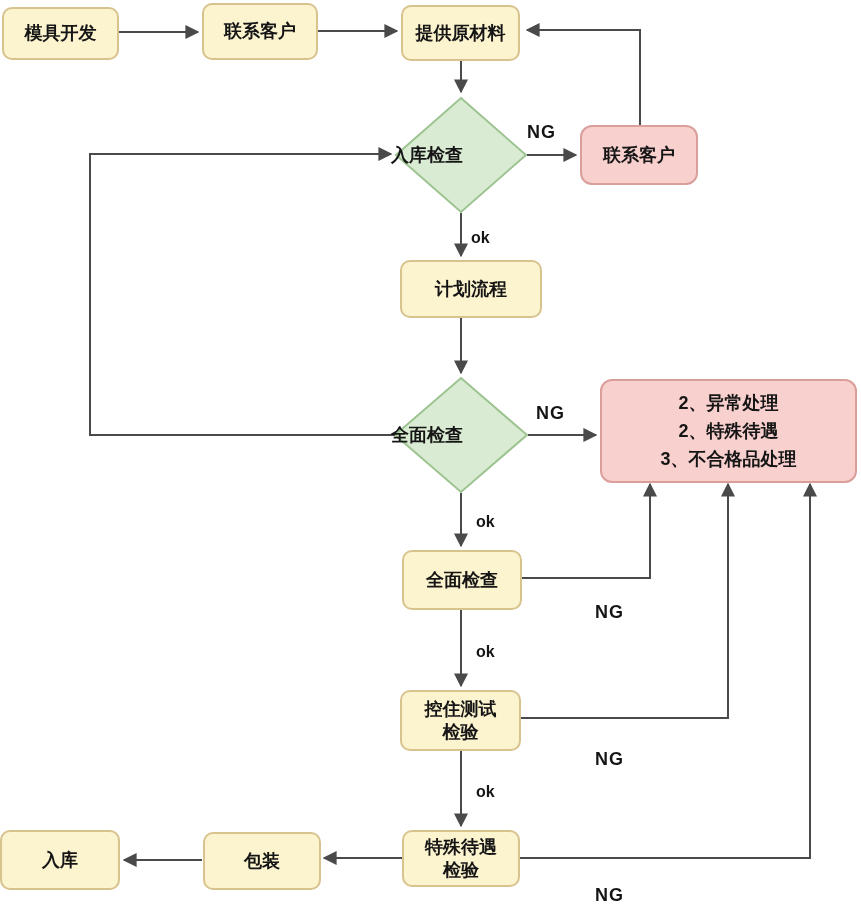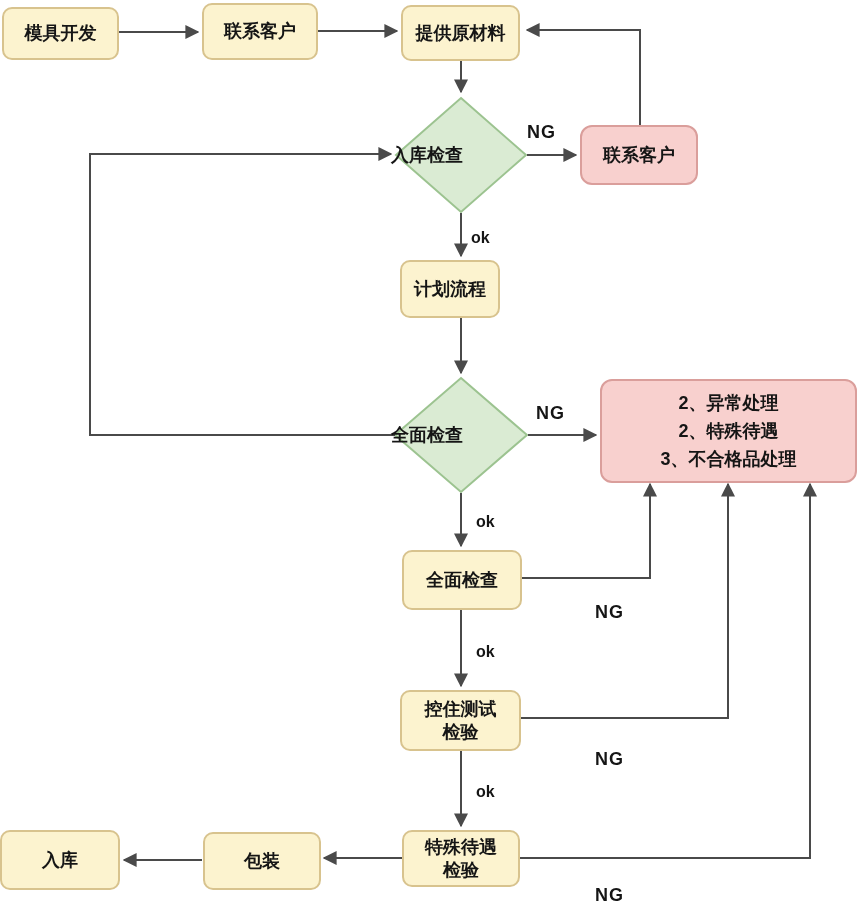--- a/index.html
+++ b/index.html
@@ -65,21 +65,21 @@
   </svg>
 
   <div class="node proc" style="left:2px;top:7px;width:117px;height:53px">模具开发</div>
 
   <div class="node proc" style="left:202px;top:3px;width:116px;height:57px">联系客户</div>
 
   <div class="node proc" style="left:401px;top:5px;width:119px;height:56px">提供原材料</div>
 
   <div class="node alert" style="left:580px;top:125px;width:118px;height:60px">联系客户</div>
 
-  <div class="node proc" style="left:400px;top:260px;width:100px;height:58px">计划流程</div>
+  <div class="node proc" style="left:400px;top:260px;width:142px;height:58px">计划流程</div>
 
   <div class="node alert" style="left:600px;top:379px;width:257px;height:104px">
     <div class="line">2、异常处理</div>
     <div class="line">2、特殊待遇</div>
     <div class="line">3、不合格品处理</div>
   </div>
 
   <div class="node proc" style="left:402px;top:550px;width:120px;height:60px">全面检查</div>
 
   <div class="node proc" style="left:400px;top:690px;width:121px;height:61px">控住测试

